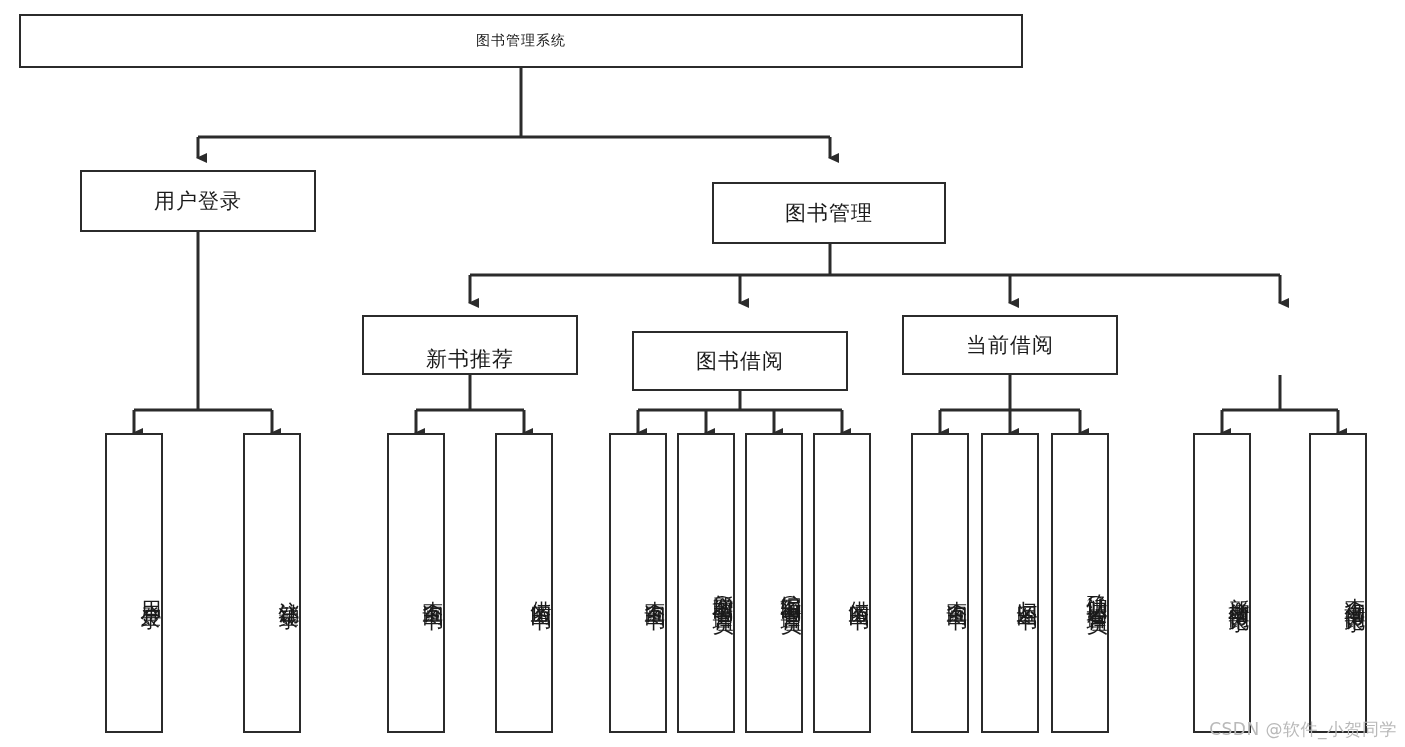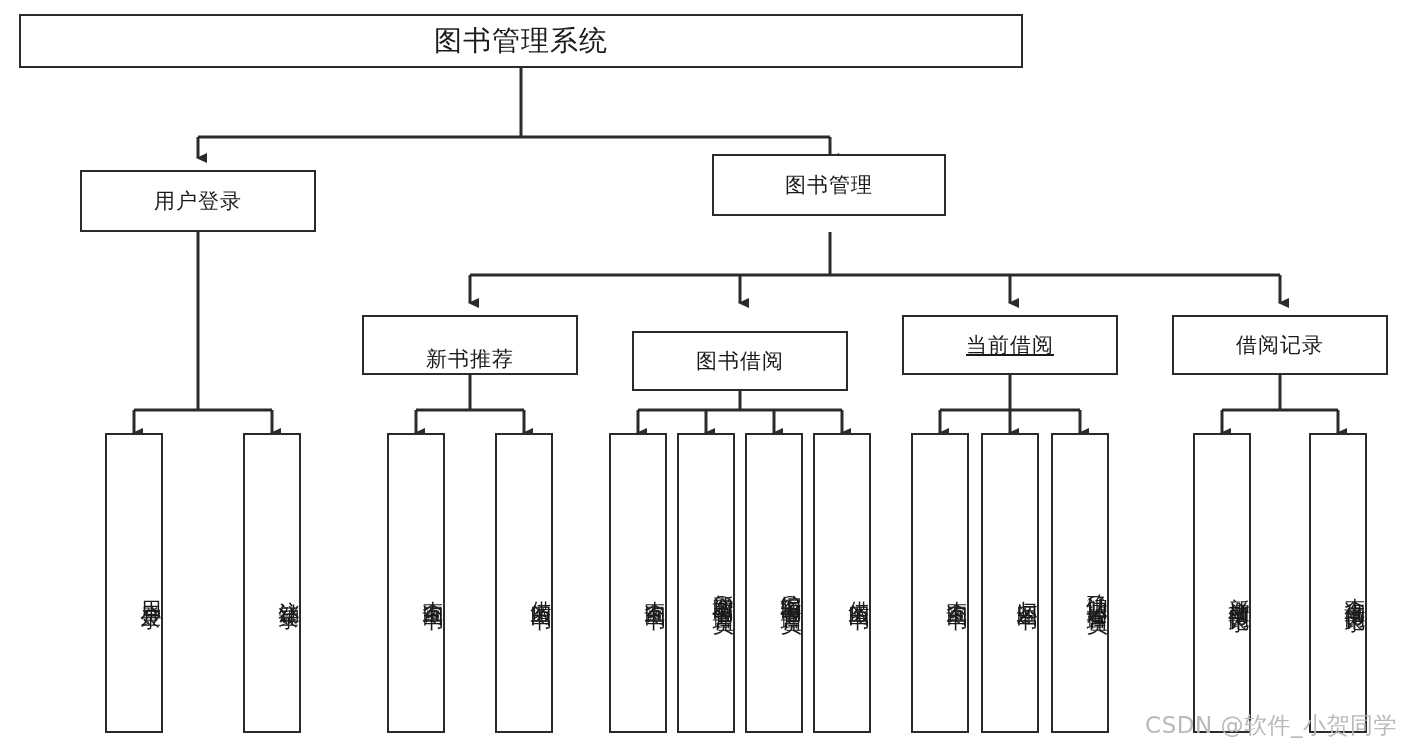--- a/index.html
+++ b/index.html
@@ -39,36 +39,36 @@
     padding-top: 14px;
     align-items: flex-start;
     justify-content: center;
     line-height: 1.0;
   }
   .node .label {
     display: block;
     white-space: nowrap;
   }
   #root-node {
-    font-size: 28px;
+    font-size: 14px;
     font-family: Liberation Serif, serif;
   }
   svg.links {
     position: absolute;
     left: 0;
     top: 0;
     width: 1405px;
     height: 747px;
     pointer-events: none;
   }
   .watermark {
     position: absolute;
     right: 8px;
     bottom: 6px;
-    font-size: 23px;
+    font-size: 17px;
     color: #b9b9b9;
     white-space: nowrap;
     letter-spacing: 0.5px;
     margin-top: 28px;
   }
 </style>
 </head>
 <body>
 
 <div id="canvas">
@@ -124,39 +124,36 @@
   </svg>
 
   <div class="node horiz" id="root-node" style="left:19px; top:14px; width:1004px; height:54px;">
     <span class="label">图书管理系统</span>
   </div>
 
   <div class="node horiz" style="left:80px; top:170px; width:236px; height:62px;">
     <span class="label">用户登录</span>
   </div>
 
-  <div class="node horiz" style="left:712px; top:154px; width:234px; height:62px;">
+  <div class="node horiz" style="left:712px; top:182px; width:234px; height:62px;">
     <span class="label">图书管理</span>
   </div>
 
   <div class="node horiz" style="left:362px; top:315px; width:216px; height:60px;align-items:flex-end;">
     <span class="label">新书推荐</span>
   </div>
 
   <div class="node horiz" style="left:632px; top:315px; width:216px; height:60px;margin-top:16px;">
     <span class="label">图书借阅</span>
   </div>
 
-  <div class="node horiz" style="left:902px; top:315px; width:216px; height:60px;text-decoration:underline;">
+  <div class="node horiz" style="left:902px; top:315px; width:216px; height:60px;">
     <span class="label">当前借阅</span>
   </div>
 
-  <div class="node horiz" style="left:1172px; top:315px; width:216px; height:60px;">
-    <span class="label">借阅记录</span>
-  </div>
 
   <div class="node vert" style="left:105px; top:433px; width:58px; height:300px;">
     <span class="label">用户登录</span>
   </div>
 
   <div class="node vert" style="left:243px; top:433px; width:58px; height:300px;">
     <span class="label">注销登录</span>
   </div>
 
   <div class="node vert" style="left:387px; top:433px; width:58px; height:300px;">

